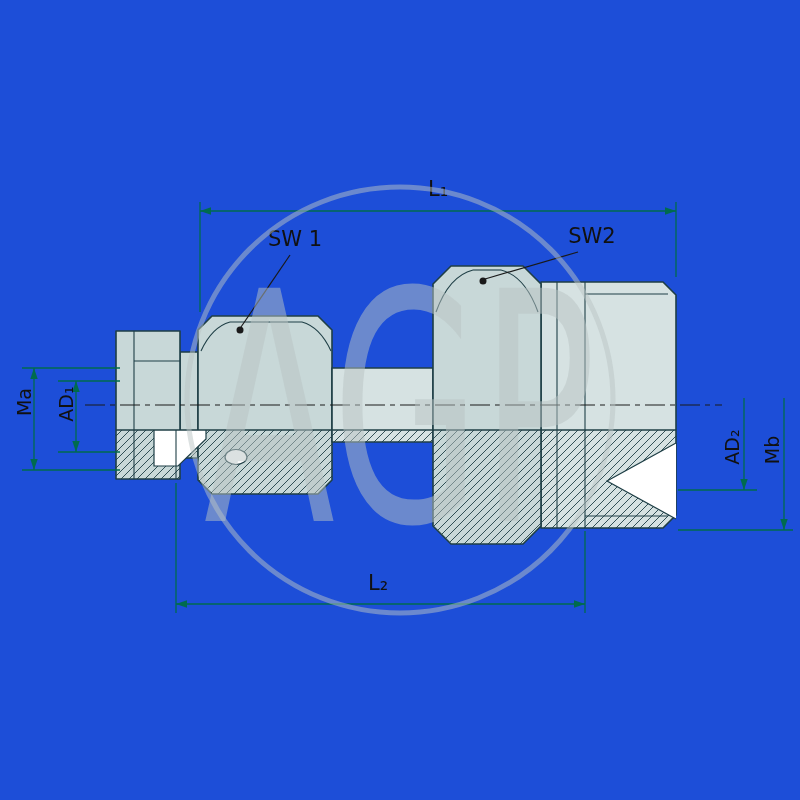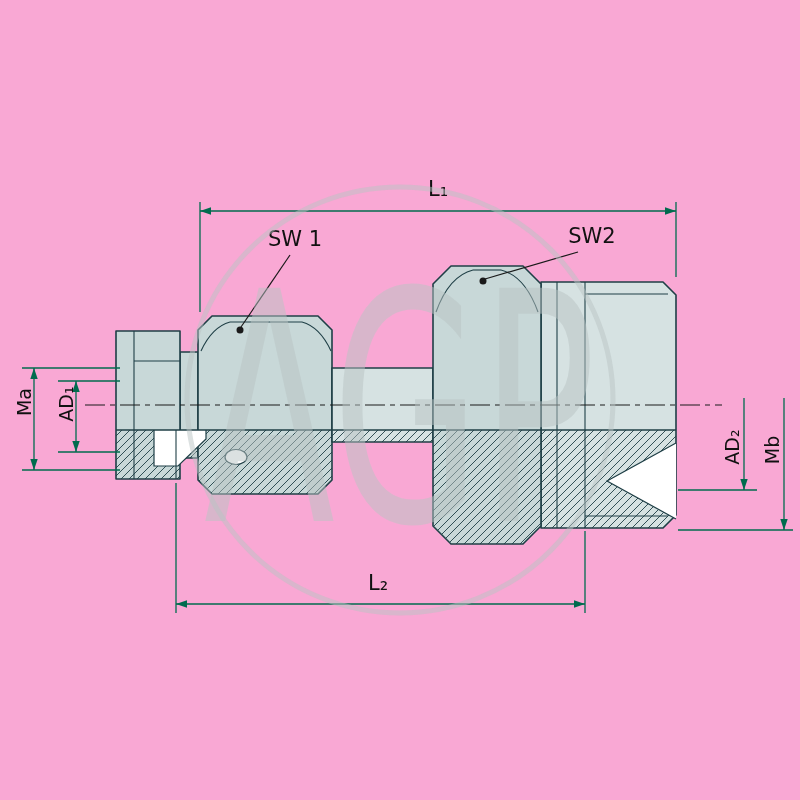--- a/index.html
+++ b/index.html
@@ -1,16 +1,16 @@
 <!DOCTYPE html>
 <html><head>
 <meta charset="utf-8">
 <style>
   html,body{margin:0;padding:0;background:#ffffff;}
-  .canvas{width:800px;height:800px;background:#f9a8d4;position:relative;overflow:hidden;}
+  .canvas{width:800px;height:800px;background:#1d4ed8;position:relative;overflow:hidden;}
   svg{display:block;}
   .part{stroke:#1f3f46;stroke-width:1.6;stroke-linejoin:round;}
   .fillA{fill:#c8d8d8;}
   .fillB{fill:#d6e2e2;}
   .iline{stroke:#1f3f46;stroke-width:1.1;fill:none;}
   .bline{stroke:#1f3f46;stroke-width:1.4;fill:none;}
   .white{fill:#ffffff;stroke:#1f3f46;stroke-width:1.2;}
   .dim{stroke:#006b4e;stroke-width:1.3;fill:none;}
   .dimarrow{fill:#006b4e;stroke:none;}
   .leader{stroke:#1a1a1a;stroke-width:1.2;fill:none;}

